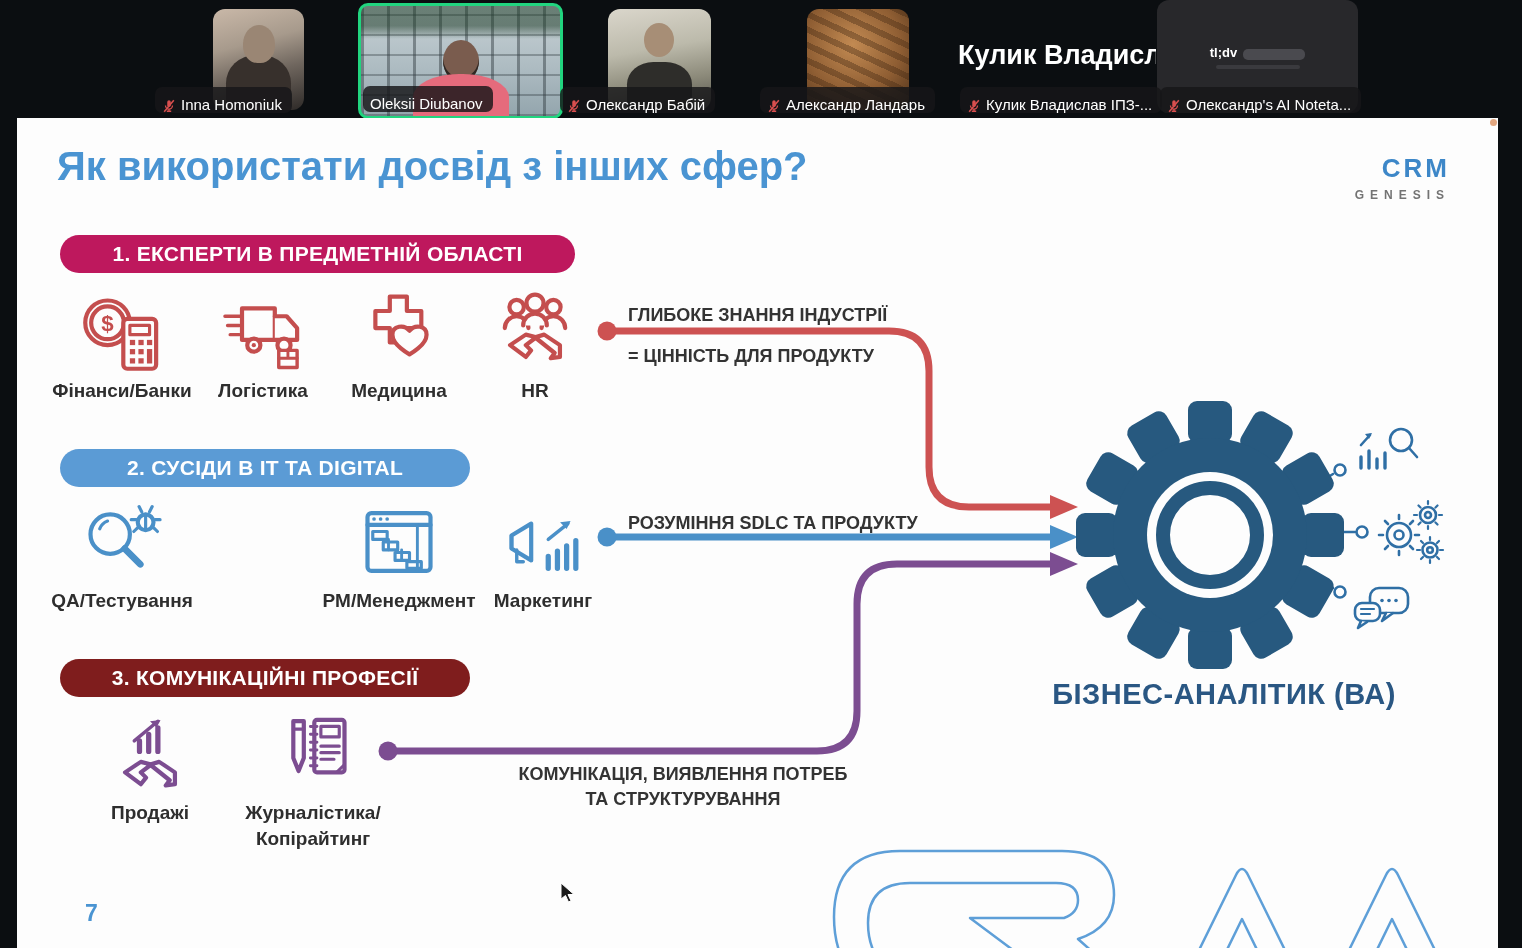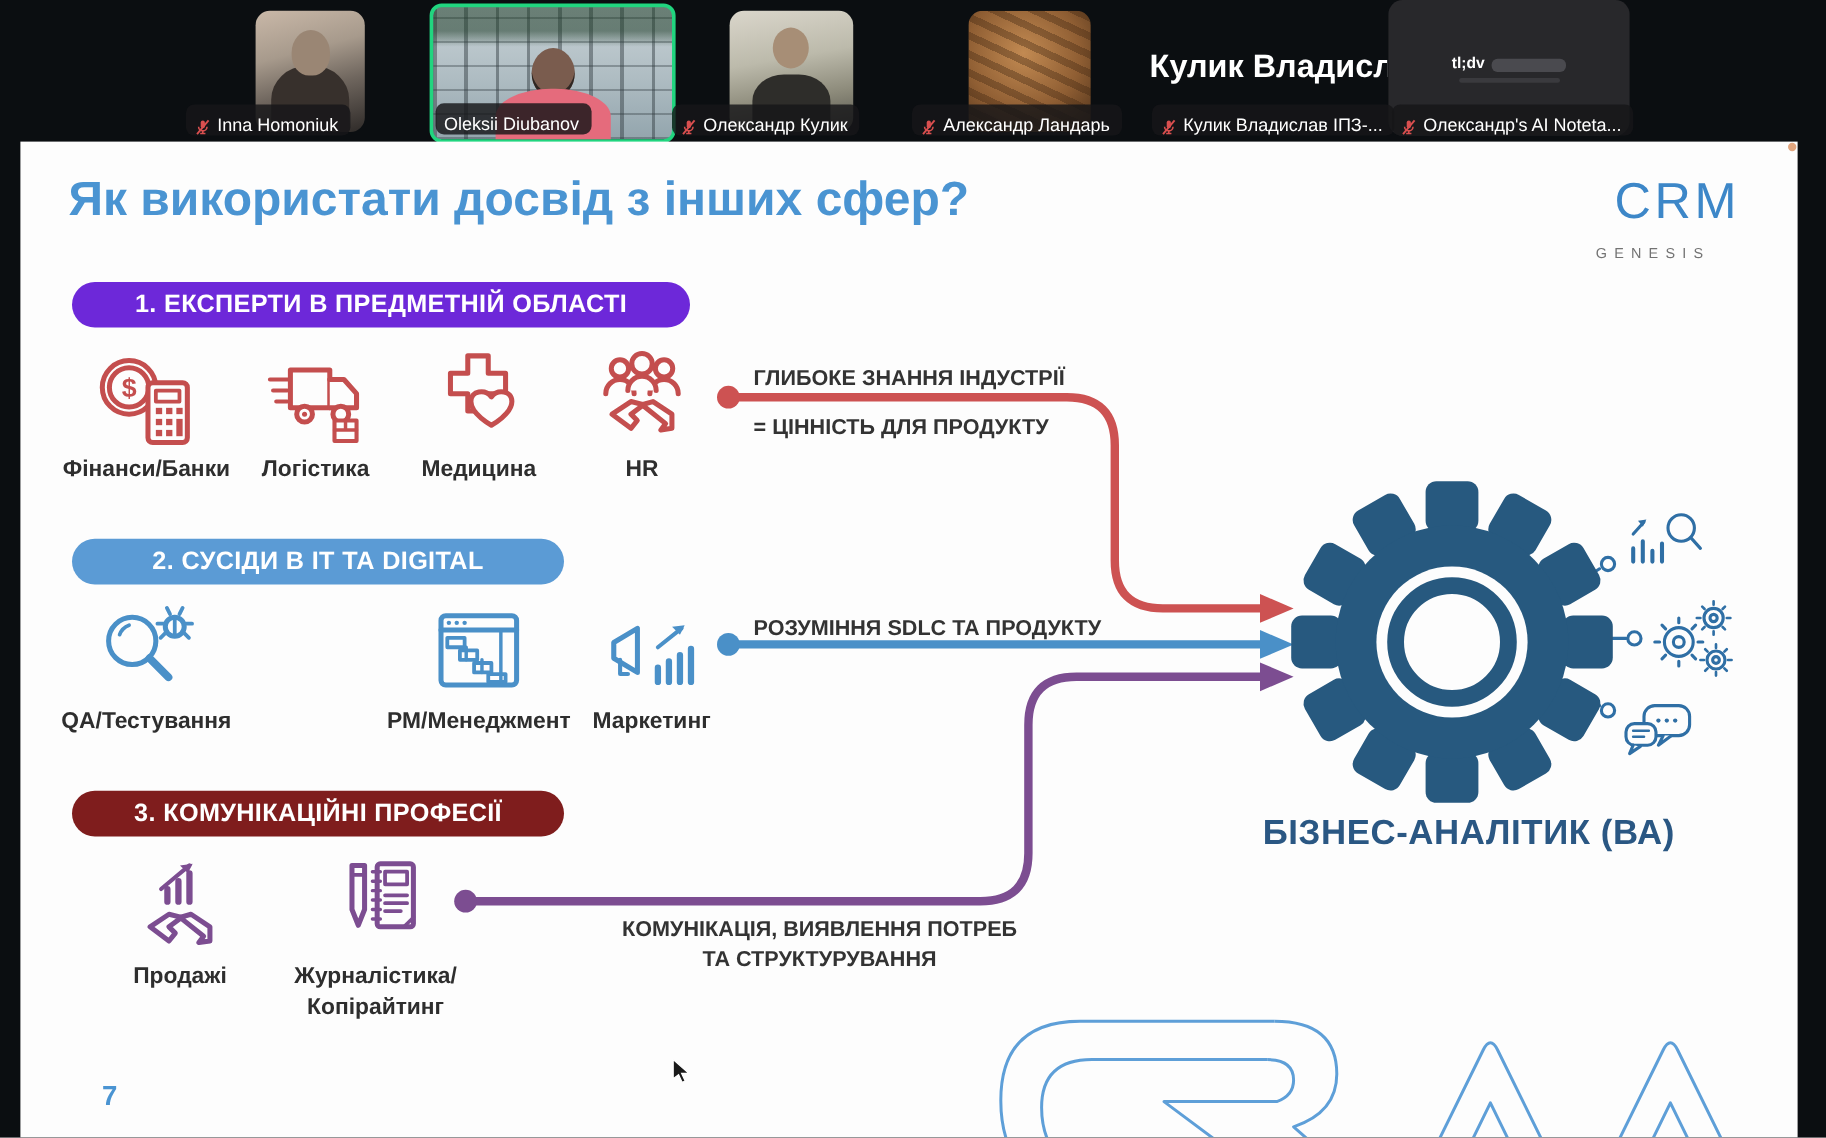--- a/index.html
+++ b/index.html
@@ -49,22 +49,22 @@
   .tldv-pill{width:62px;height:11px;background:#4a4a4f;border-radius:5px;}
   .tldv-sub{width:84px;height:4px;background:#3a3a3e;border-radius:2px;}
   .kulyk-name{position:absolute;left:958px;top:40px;width:198px;color:#fff;
     font-size:27px;font-weight:bold;white-space:nowrap;overflow:hidden;z-index:4;}
   
   #slide{position:absolute;left:17px;top:118px;width:1481px;height:830px;
     background:#fdfdfd;overflow:hidden;}
   .abs{position:absolute;}
   .slide-title{left:40px;top:26px;font-size:40px;font-weight:bold;color:#4a94d2;z-index:2;}
   .logo{left:1288px;top:30px;width:145px;text-align:right;z-index:2;}
-  .logo-main{font-size:42px;font-weight:normal;color:#3d87c8;letter-spacing:3px;line-height:40px;}
-  .logo-sub{font-size:12px;letter-spacing:6px;color:#737373;font-weight:normal;margin-top:16px;text-align:center;}
+  .logo-main{font-size:26px;font-weight:bold;color:#3d87c8;letter-spacing:3px;line-height:40px;}
+  .logo-sub{font-size:12px;letter-spacing:6px;color:#737373;font-weight:bold;margin-top:0;}
   .badge{height:38px;border-radius:19px;color:#fff;font-weight:bold;font-size:21px;
     display:flex;align-items:center;justify-content:center;z-index:2;letter-spacing:.3px;}
   .item{position:absolute;text-align:center;z-index:2;}
   .item svg{width:84px;height:84px;fill:none;stroke:currentColor;stroke-width:3.2;
     stroke-linecap:round;stroke-linejoin:round;}
   .red{color:#c44e4e}.blue{color:#4a90c8}.purple{color:#7c4d91}
   .item-label{font-weight:bold;font-size:19px;color:#2e2e2e;line-height:26px;margin-top:0;}
   .arrow-text{position:absolute;font-weight:bold;font-size:18px;color:#333;line-height:35px;z-index:2;}
   .arrow-text.center{text-align:center;line-height:25px;}
   .target-label{left:1007px;top:560px;width:400px;text-align:center;font-size:29px;
@@ -106,21 +106,21 @@
     <div class="figure"></div>
     <div class="head"></div>
   </div>
   <div class="pill" style="left:560px;top:87px">
     <svg width="14" height="14" viewBox="0 0 16 16">
         <rect x="6" y="1.5" width="4" height="7.5" rx="2" fill="#d94f4f"></rect>
         <path d="M4 7.5a4 4 0 0 0 8 0" fill="none" stroke="#d94f4f" stroke-width="1.5"></path>
         <path d="M8 11.5V14M5.5 14h5" stroke="#d94f4f" stroke-width="1.5"></path>
         <path d="M2.5 14.5L13.5 1.5" stroke="#d94f4f" stroke-width="1.8"></path>
       </svg>
-    <span>Олександр Кулик</span>
+    <span>Олександр Бабій</span>
   </div>
 
   <div class="tile tile-landar"></div>
   <div class="pill" style="left:760px;top:87px">
     <svg width="14" height="14" viewBox="0 0 16 16">
         <rect x="6" y="1.5" width="4" height="7.5" rx="2" fill="#d94f4f"></rect>
         <path d="M4 7.5a4 4 0 0 0 8 0" fill="none" stroke="#d94f4f" stroke-width="1.5"></path>
         <path d="M8 11.5V14M5.5 14h5" stroke="#d94f4f" stroke-width="1.5"></path>
         <path d="M2.5 14.5L13.5 1.5" stroke="#d94f4f" stroke-width="1.8"></path>
       </svg>
@@ -158,21 +158,21 @@
 
 <div id="slide">
 
   <div class="abs slide-title">Як використати досвід з інших сфер?</div>
 
   <div class="abs logo">
     <div class="logo-main">CRM</div>
     <div class="logo-sub">GENESIS</div>
   </div>
 
-  <div class="abs badge" style="left:43px;top:117px;width:515px;background:#6d28d9">1. ЕКСПЕРТИ В ПРЕДМЕТНІЙ ОБЛАСТІ</div>
+  <div class="abs badge" style="left:43px;top:117px;width:515px;background:#be185d">1. ЕКСПЕРТИ В ПРЕДМЕТНІЙ ОБЛАСТІ</div>
   <div class="abs badge" style="left:43px;top:331px;width:410px;background:#5b9bd5">2. СУСІДИ В IT ТА DIGITAL</div>
   <div class="abs badge" style="left:43px;top:541px;width:410px;background:#7f1d1d">3. КОМУНІКАЦІЙНІ ПРОФЕСІЇ</div>
 
   <svg class="abs" style="left:0;top:0;z-index:1" width="1481" height="830" viewBox="0 0 1481 830">
     <g fill="none" stroke-linecap="round">
       <path d="M590 213 H872 Q912 213 912 253 V349 Q912 389 952 389 H1036" stroke="#cd5252" stroke-width="7"></path>
       <path d="M590 419 H1036" stroke="#4a90c8" stroke-width="7"></path>
       <path d="M371 633 H800 Q840 633 840 593 V486 Q840 446 880 446 H1036" stroke="#7c4d91" stroke-width="7"></path>
     </g>
     <circle cx="590" cy="213" r="9.5" fill="#cd5252"></circle>

